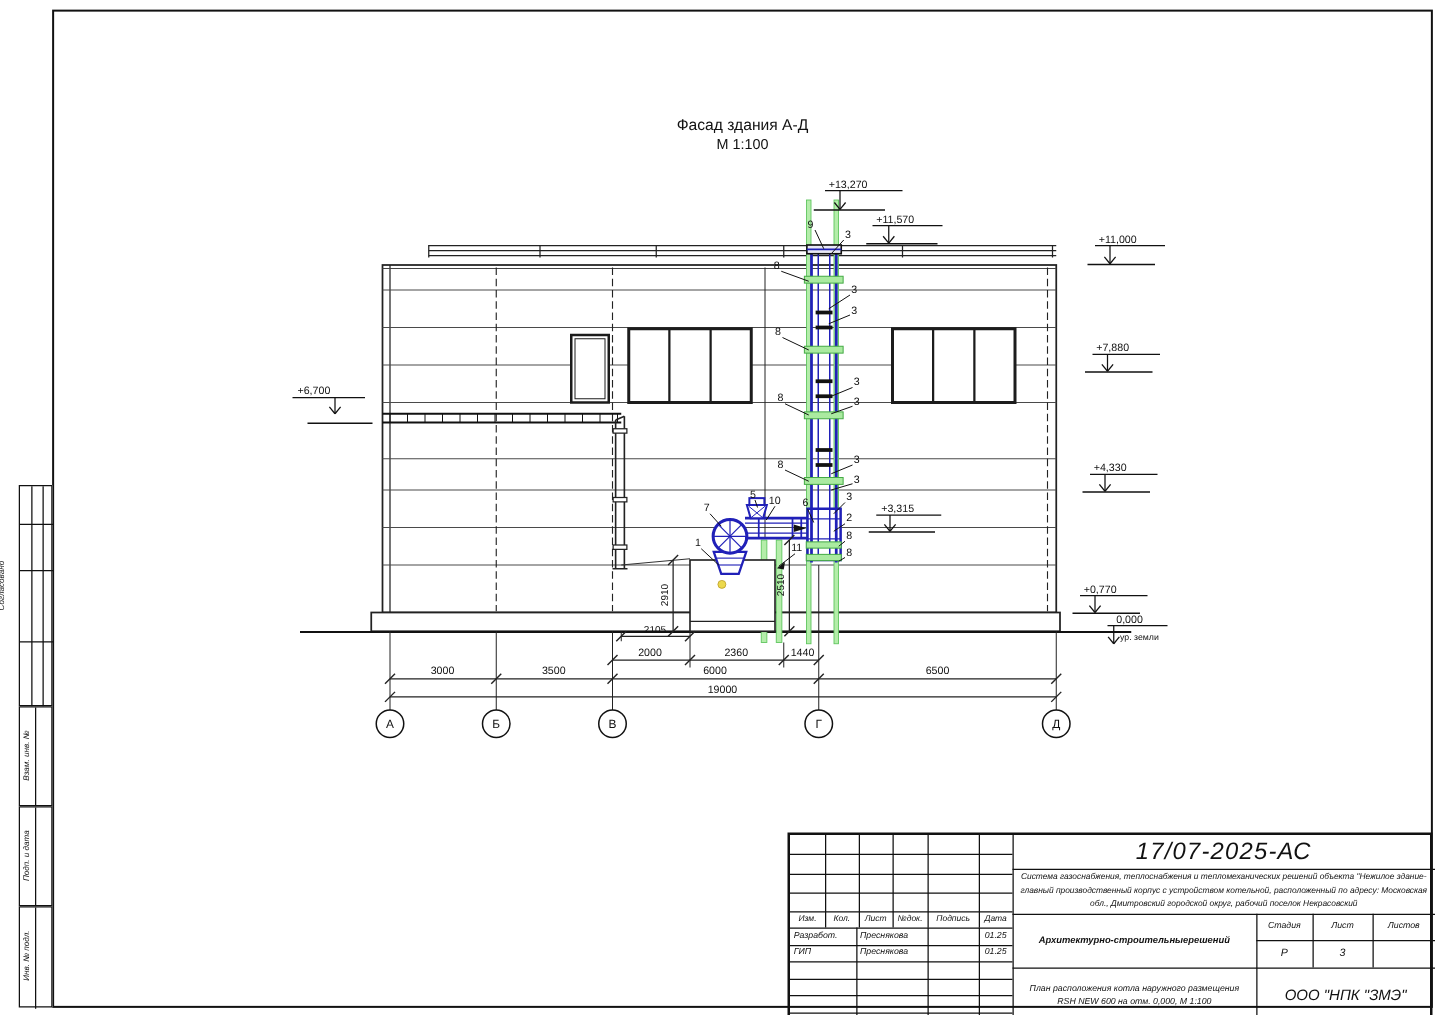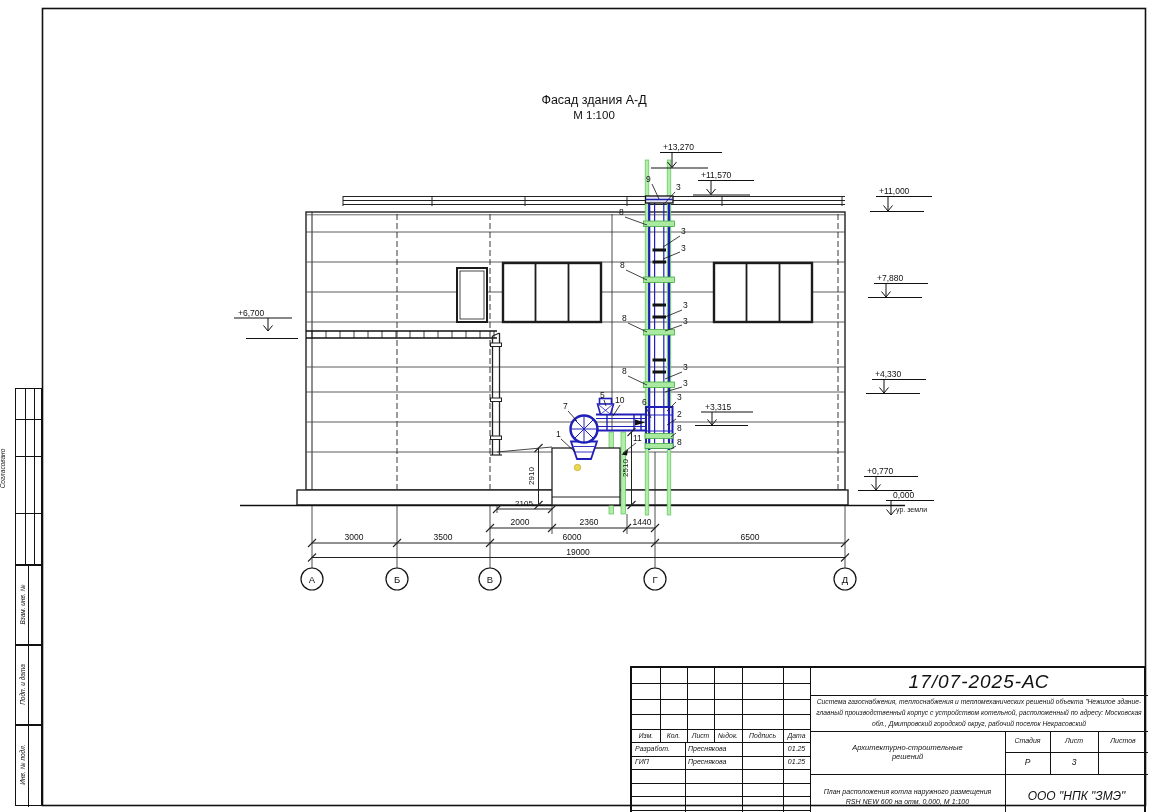--- a/index.html
+++ b/index.html
@@ -463,21 +463,21 @@
   <div class="txt" style="left:151px;top:142px;width:27px;height:12px;font-size:7px;">01.25</div>
 
   <div class="hl th" style="left:178px;top:27px;width:338px;"></div>
   <div class="txt" style="left:178px;top:0;width:338px;height:27px;font-size:19px;letter-spacing:1px;">17/07-2025-АС</div>
 
   <div class="hl th" style="left:178px;top:63px;width:338px;"></div>
   <div class="txt" style="left:180px;top:28px;width:334px;height:35px;font-size:6.7px;line-height:1.62;">Система газоснабжения, теплоснабжения и тепломеханических решений объекта "Нежилое здание-главный производственный корпус с устройством котельной, расположенный по адресу: Московская обл., Дмитровский городской округ, рабочий поселок Некрасовский</div>
 
   <div class="hl th" style="left:178px;top:106px;width:338px;"></div>
   <div class="vl th" style="left:373px;top:63px;height:89px;"></div>
-  <div class="txt" style="left:178px;top:63px;width:195px;height:43px;font-size:7.5px;flex-direction:column;">
+  <div class="txt" style="left:178px;top:63px;width:195px;height:43px;font-size:7.5px;font-weight:bold;">
     <span>Архитектурно-строительные</span>
     <span>решений</span>
   </div>
   <div class="vl" style="left:418px;top:63px;height:43px;"></div>
   <div class="vl" style="left:466px;top:63px;height:43px;"></div>
   <div class="hl" style="left:373px;top:84px;width:143px;"></div>
   <div class="txt" style="left:373px;top:63px;width:45px;height:21px;font-size:7px;">Стадия</div>
   <div class="txt" style="left:418px;top:63px;width:48px;height:21px;font-size:7px;">Лист</div>
   <div class="txt" style="left:466px;top:63px;width:50px;height:21px;font-size:7px;">Листов</div>
   <div class="txt" style="left:373px;top:84px;width:45px;height:22px;font-size:8.5px;">Р</div>

